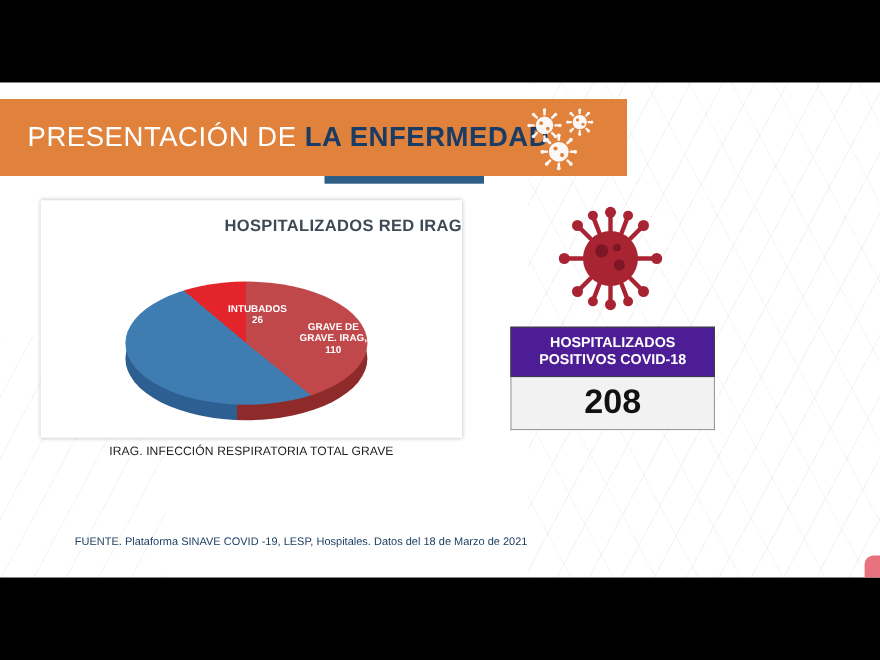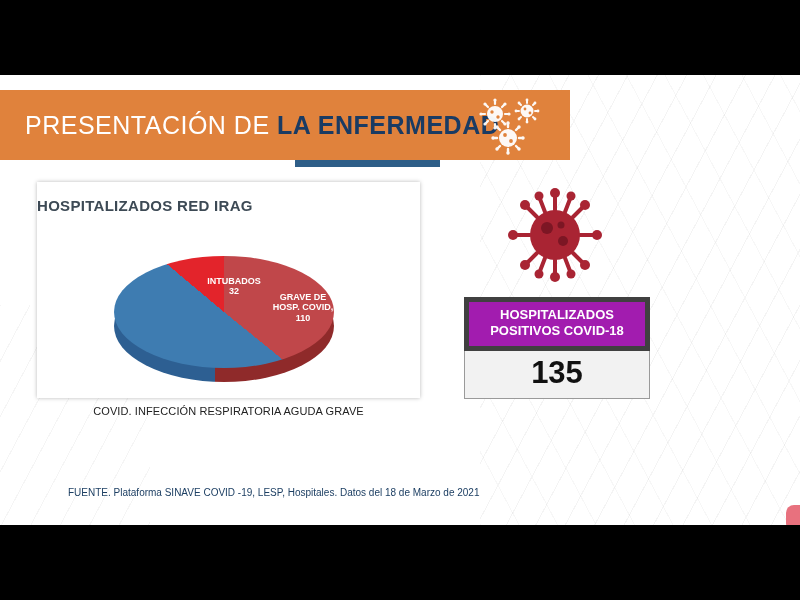--- a/index.html
+++ b/index.html
@@ -99,21 +99,21 @@
   #chart-card {
     position: absolute;
     left: 37px;
     top: 107px;
     width: 383px;
     height: 216px;
     background: #ffffff;
     box-shadow: 0 0 4px rgba(0,0,0,0.28);
   }
   #chart-title {
-    text-align: left;
+    text-align: right;
     margin-top: 15px;
     font-size: 15px;
     font-weight: bold;
     color: #3d4a55;
     letter-spacing: 0.3px;
   }
   #pie-wrap {
     position: relative;
     width: 383px;
     height: 160px;
@@ -174,22 +174,22 @@
   }
 
   
   #kpi {
     position: absolute;
     left: 464px;
     top: 222px;
     width: 186px;
   }
   #kpi-head {
-    background: #a21caf;
-    border: 5px solid #404040;
+    background: #4c1d95;
+    border: 1px solid #404040;
     color: #ffffff;
     font-size: 13px;
     font-weight: bold;
     text-align: center;
     padding: 5px 3px 6px;
     line-height: 1.25;
   }
   #kpi-value {
     background: #F2F2F2;
     border: 1px solid #9a9a9a;
@@ -309,33 +309,33 @@
     <div id="header-underline"></div>
 
     <div id="chart-card">
       <div id="chart-title">HOSPITALIZADOS RED IRAG</div>
       <div id="pie-wrap">
         <div class="pie-side"></div>
         <div class="pie-top"></div>
 
         <div class="pie-label" id="label-intubados">
           <span>INTUBADOS</span><br>
-          <span>32</span>
+          <span>26</span>
         </div>
 
 
         <div class="pie-label" id="label-total">
           <span>GRAVE DE</span><br>
-          <span>HOSP. COVID,</span><br>
+          <span>GRAVE. IRAG,</span><br>
           <span>110</span>
         </div>
       </div>
     </div>
 
-    <div id="chart-footnote">COVID. INFECCIÓN RESPIRATORIA AGUDA GRAVE</div>
+    <div id="chart-footnote">IRAG. INFECCIÓN RESPIRATORIA TOTAL GRAVE</div>
 
     <svg id="virus-art" viewBox="0 0 110 100">
       <g fill="#A92433">
         <circle cx="55" cy="50" r="25"></circle>
         <g stroke="#A92433" stroke-width="4" stroke-linecap="round">
           <line x1="55" y1="25" x2="55" y2="10"></line>
           <line x1="55" y1="75" x2="55" y2="90"></line>
           <line x1="30" y1="50" x2="15" y2="50"></line>
           <line x1="80" y1="50" x2="95" y2="50"></line>
           <line x1="37" y1="32" x2="27" y2="22"></line>
@@ -363,20 +363,20 @@
         <circle cx="63" cy="56" r="5" fill="#7C1624"></circle>
         <circle cx="61" cy="40" r="3.5" fill="#7C1624"></circle>
       </g>
     </svg>
 
     <div id="kpi">
       <div id="kpi-head">
         <span>HOSPITALIZADOS</span><br>
         <span>POSITIVOS COVID-18</span>
       </div>
-      <div id="kpi-value">135</div>
+      <div id="kpi-value">208</div>
     </div>
 
     <div id="source">FUENTE. Plataforma SINAVE COVID -19, LESP, Hospitales. Datos del 18 de Marzo de 2021</div>
 
     <div id="nub"></div>
   </div>
 </div>
 
 </body></html>

